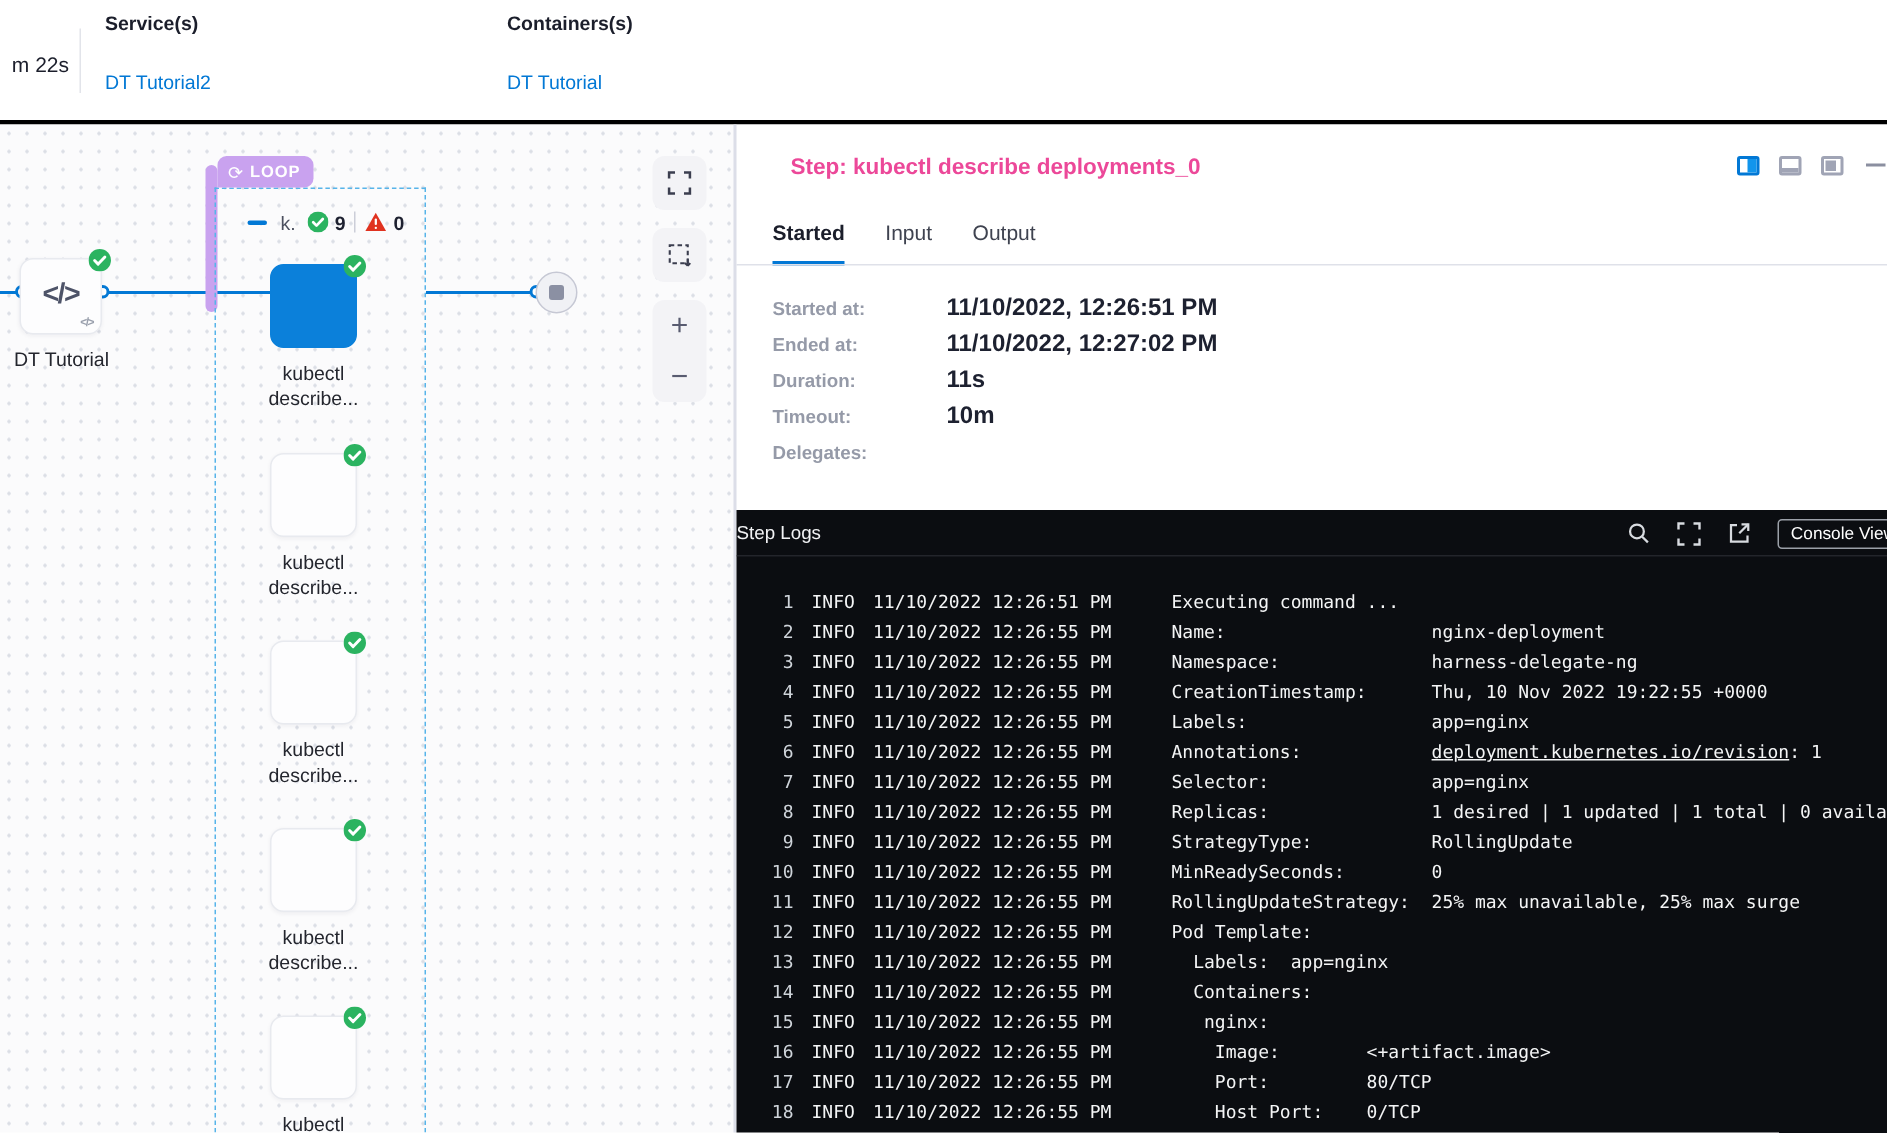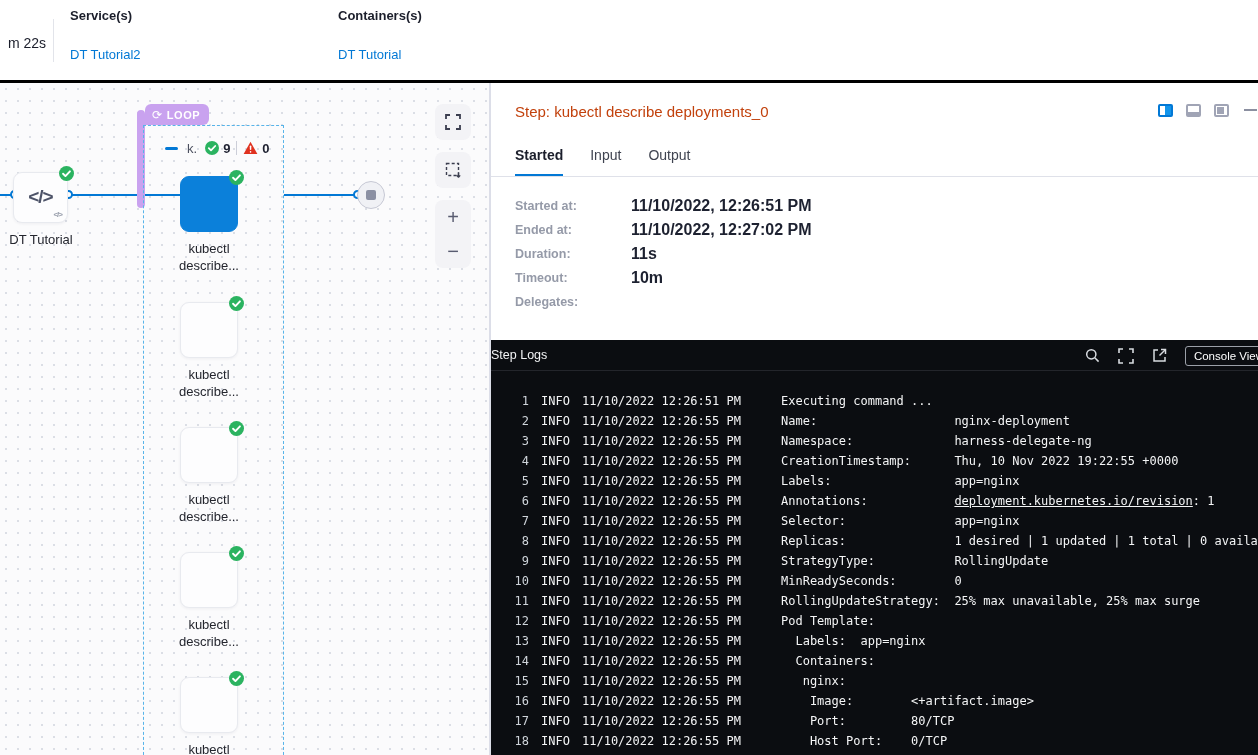--- a/index.html
+++ b/index.html
@@ -65,21 +65,21 @@
   .zoom-btn { position:absolute; left:435px; width:36px; background:#f3f3f6; border-radius:8px;
               display:flex; align-items:center; justify-content:center; cursor:pointer; }
   .zoom-stack { position:absolute; left:435px; top:117px; width:36px; height:68px;
                 background:#f3f3f6; border-radius:8px; display:flex; flex-direction:column; }
   .zoom-stack .zs-btn { flex:1; display:flex; align-items:center; justify-content:center;
                         font-size:20px; color:#585b70; cursor:pointer; }
 
   
   .panel { position:absolute; left:490px; top:83px; width:768px; height:672px; background:#fff;
            border-left:1px solid #dcdee8; }
-  .panel-title { position:absolute; left:24px; top:20px; font-size:15px; font-weight:400; color:#c2410c; }
+  .panel-title { position:absolute; left:36px; top:20px; font-size:15px; font-weight:700; color:#ec4899; }
   .lay-ico { position:absolute; top:21px; width:15px; height:13px; border-radius:2px; cursor:pointer; }
   .lay-1 { left:667px; border:2px solid #0278d5; }
   .lay-1 .fill { position:absolute; right:0; top:0; width:55%; height:100%; background:#1295ec; }
   .lay-2 { left:695px; border:2px solid #a0a4b5; }
   .lay-2 .fill { position:absolute; left:0; bottom:0; width:100%; height:35%; background:#a0a4b5; }
   .lay-3 { left:723px; border:2px solid #a0a4b5; }
   .lay-3 .fill { position:absolute; left:1px; top:1px; width:60%; height:80%; background:#a0a4b5; }
   .panel-min { position:absolute; left:753px; top:26px; width:13px; height:2px;
                background:#8b8fa0; cursor:pointer; }
 

